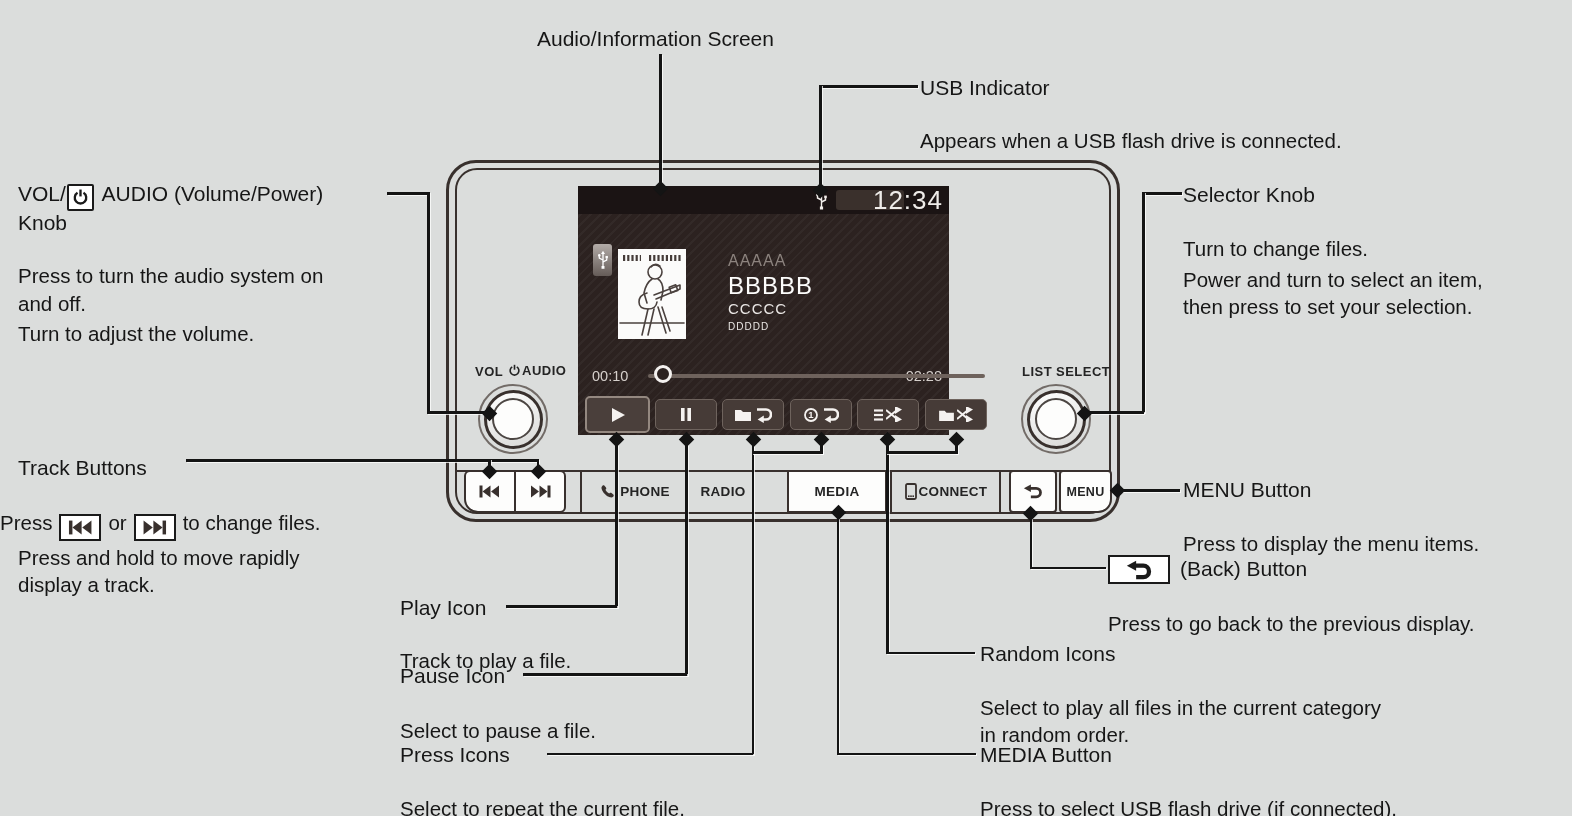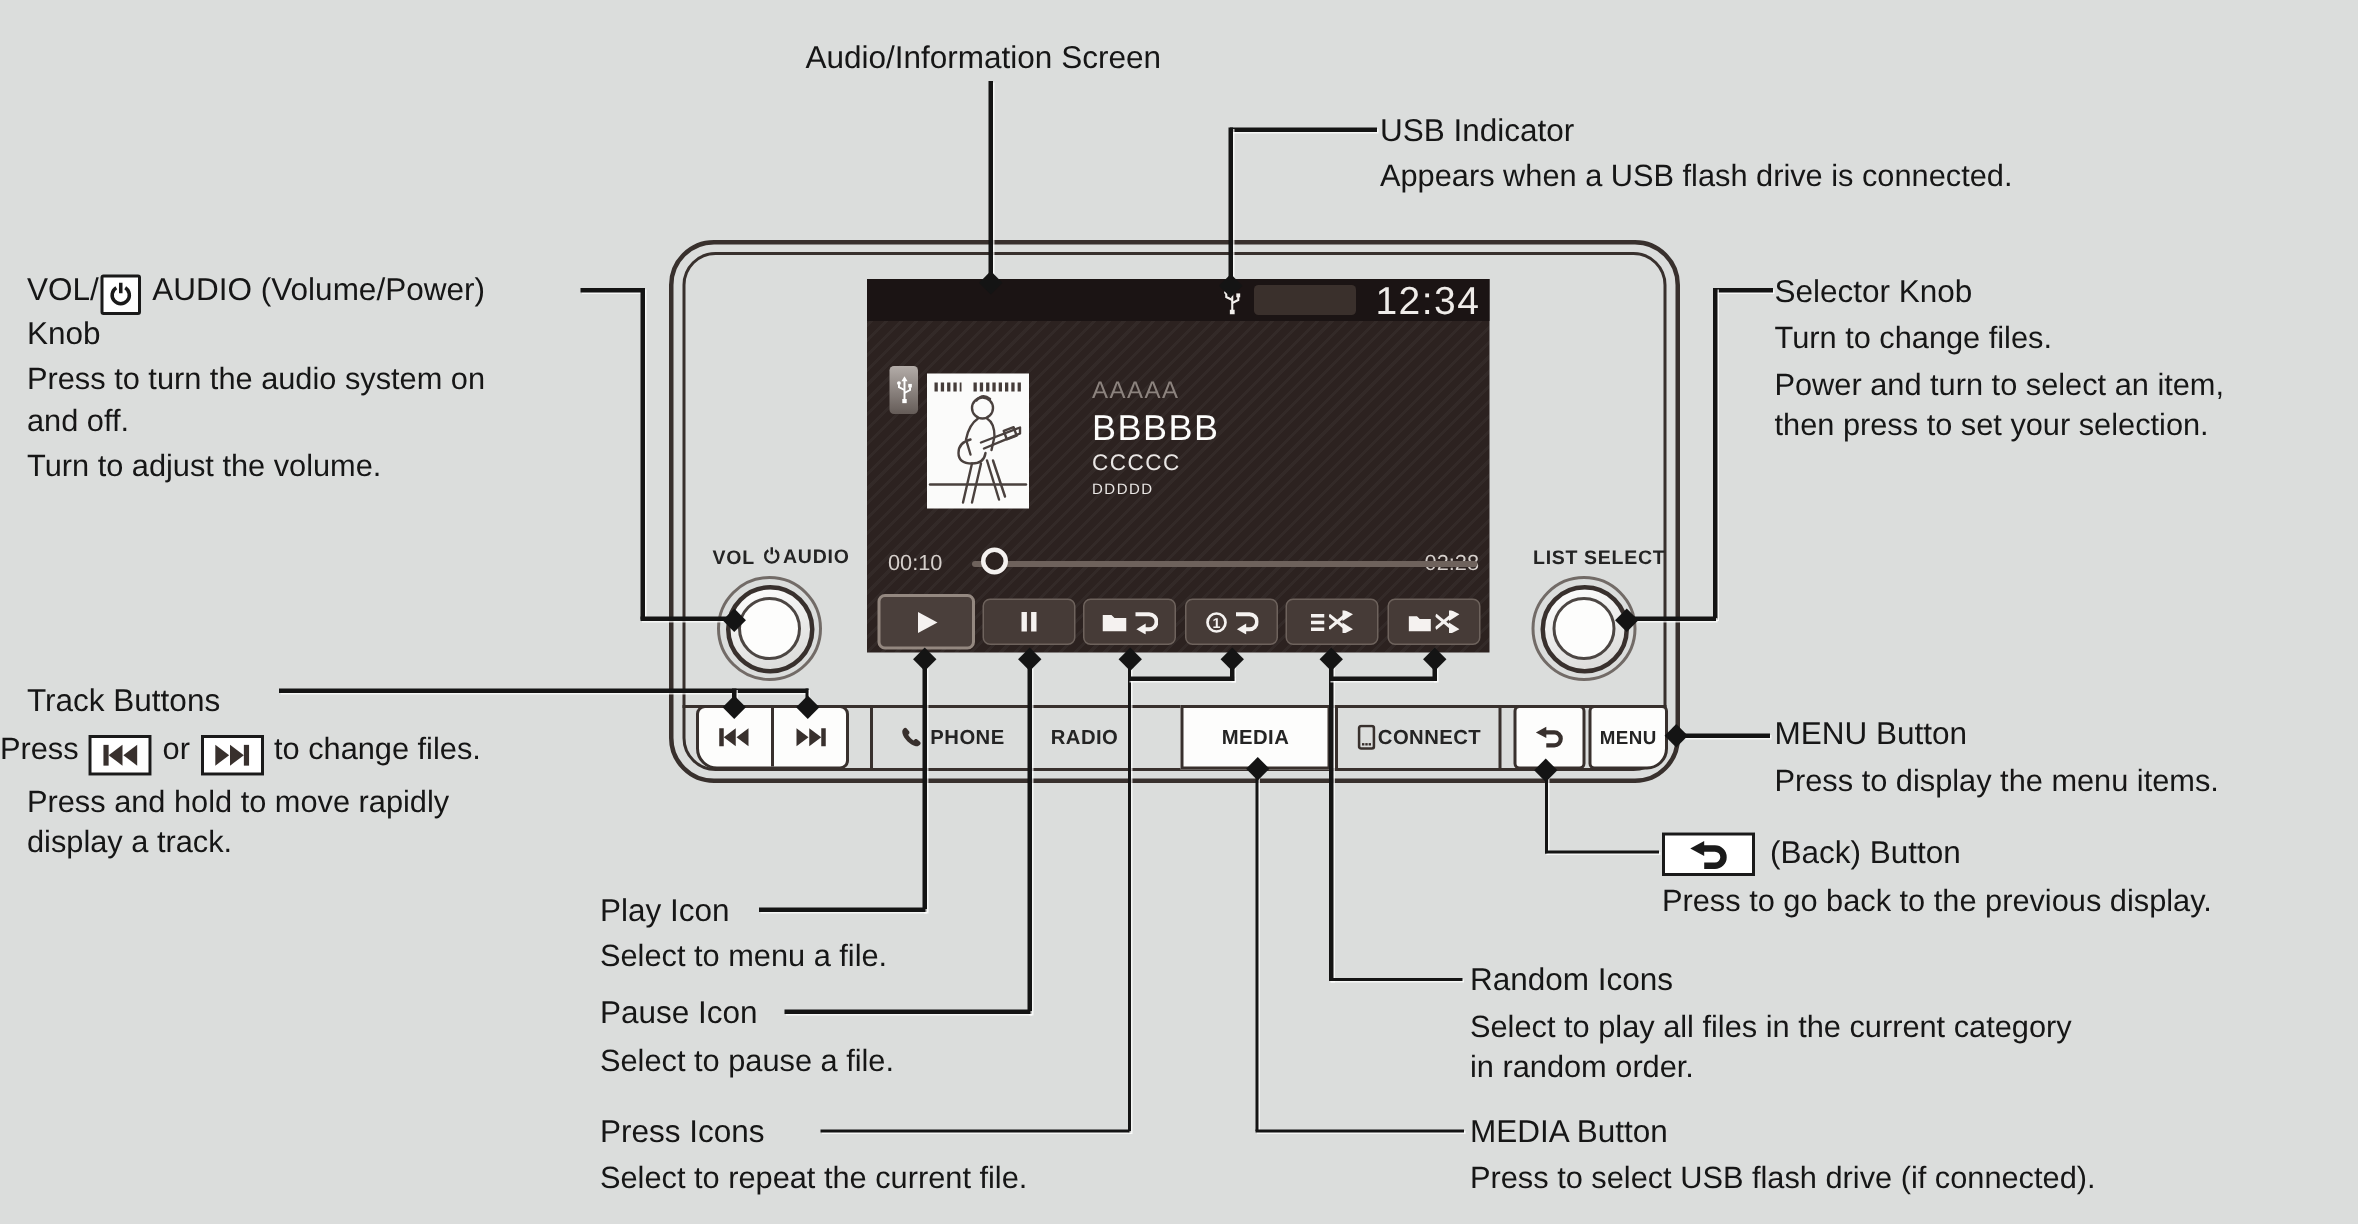--- a/index.html
+++ b/index.html
@@ -1,26 +1,26 @@
 <!DOCTYPE html>
 <html><head>
 <meta charset="utf-8">
 <style>
   * { margin:0; padding:0; box-sizing:border-box; }
   html,body { width:1572px; height:816px; }
   body { font-family:"Liberation Sans", sans-serif; background:#dbddDC; position:relative; overflow:hidden; color:#161616; }
   .abs { position:absolute; }
   .co-title { font-weight:normal; font-size:21px; line-height:26px; white-space:nowrap; }
-  .co-body  { font-size:20.5px; line-height:26px; white-space:nowrap; }
+  .co-body  { font-size:20.5px; line-height:26px; white-space:nowrap;margin-top:23px; }
   .line { position:absolute; background:#141414; box-shadow:1px 1px 0 rgba(255,255,255,.75); }
   .diamond { position:absolute; width:11px; height:11px; background:#141414; transform:rotate(45deg); }
   
   .bezel-outer { left:446px; top:160px; width:674px; height:362px; border:3px solid #38302d; border-radius:30px; }
   .bezel-inner { left:455px; top:168px; width:656px; height:346px; border:2px solid #38302d; border-radius:22px; }
-  .screen { left:578px; top:186px; width:415px; height:249px; background:#2c2220;
+  .screen { left:578px; top:186px; width:371px; height:249px; background:#2c2220;
             background-image:repeating-linear-gradient(135deg, rgba(255,255,255,.035) 0 2px, rgba(0,0,0,0) 2px 7px); }
   .statusbar { left:0; top:0; width:100%; height:28px; background:#1b1414; }
   .clock { right:6px; top:-1px; font-size:26px; color:#efece9; letter-spacing:1px; }
   .statusbox { left:258px; top:4px; width:68px; height:20px; background:#3a302c; border-radius:3px; }
   .usb-badge { left:15px; top:58px; width:19px; height:32px; border-radius:3px;
                background:linear-gradient(#b3aca8, #655c58); display:flex; align-items:center; justify-content:center; }
   .album { left:40px; top:63px; width:68px; height:90px; background:#fbfbfa; }
   .np-artist { left:150px; top:66px; font-size:16px; color:#8c837e; letter-spacing:1px; }
   .np-title  { left:150px; top:86px; font-size:24px; color:#fdfdfc; letter-spacing:1px; }
   .np-album  { left:150px; top:114px; font-size:15px; color:#e9e6e4; letter-spacing:1px; }
@@ -333,21 +333,21 @@
         <polygon points="1,0.5 9,6.5 1,12.5" fill="#38302d"></polygon>
         <polygon points="9.5,0.5 17.5,6.5 9.5,12.5" fill="#38302d"></polygon>
         <rect x="17.5" y="0.5" width="3" height="12" fill="#38302d"></rect>
       </svg>
     </span><span>to change files.</span>
 </div>
 <div class="abs co-body" style="left:18px;top:522px">Press and hold to move rapidly</div>
 <div class="abs co-body" style="left:18px;top:549px">display a track.</div>
 
 <div class="abs co-title" style="left:400px;top:595px">Play Icon</div>
-<div class="abs co-body" style="left:400px;top:625px">Select to menu a file.</div>
+<div class="abs co-body" style="left:400px;top:625px">Track to play a file.</div>
 
 <div class="abs co-title" style="left:400px;top:663px">Pause Icon</div>
 <div class="abs co-body" style="left:400px;top:695px">Select to pause a file.</div>
 
 <div class="abs co-title" style="left:400px;top:742px">Press Icons</div>
 <div class="abs co-body" style="left:400px;top:773px">Select to repeat the current file.</div>
 
 <div class="abs co-title" style="left:980px;top:641px">Random Icons</div>
 <div class="abs co-body" style="left:980px;top:672px">Select to play all files in the current category</div>
 <div class="abs co-body" style="left:980px;top:699px">in random order.</div>

